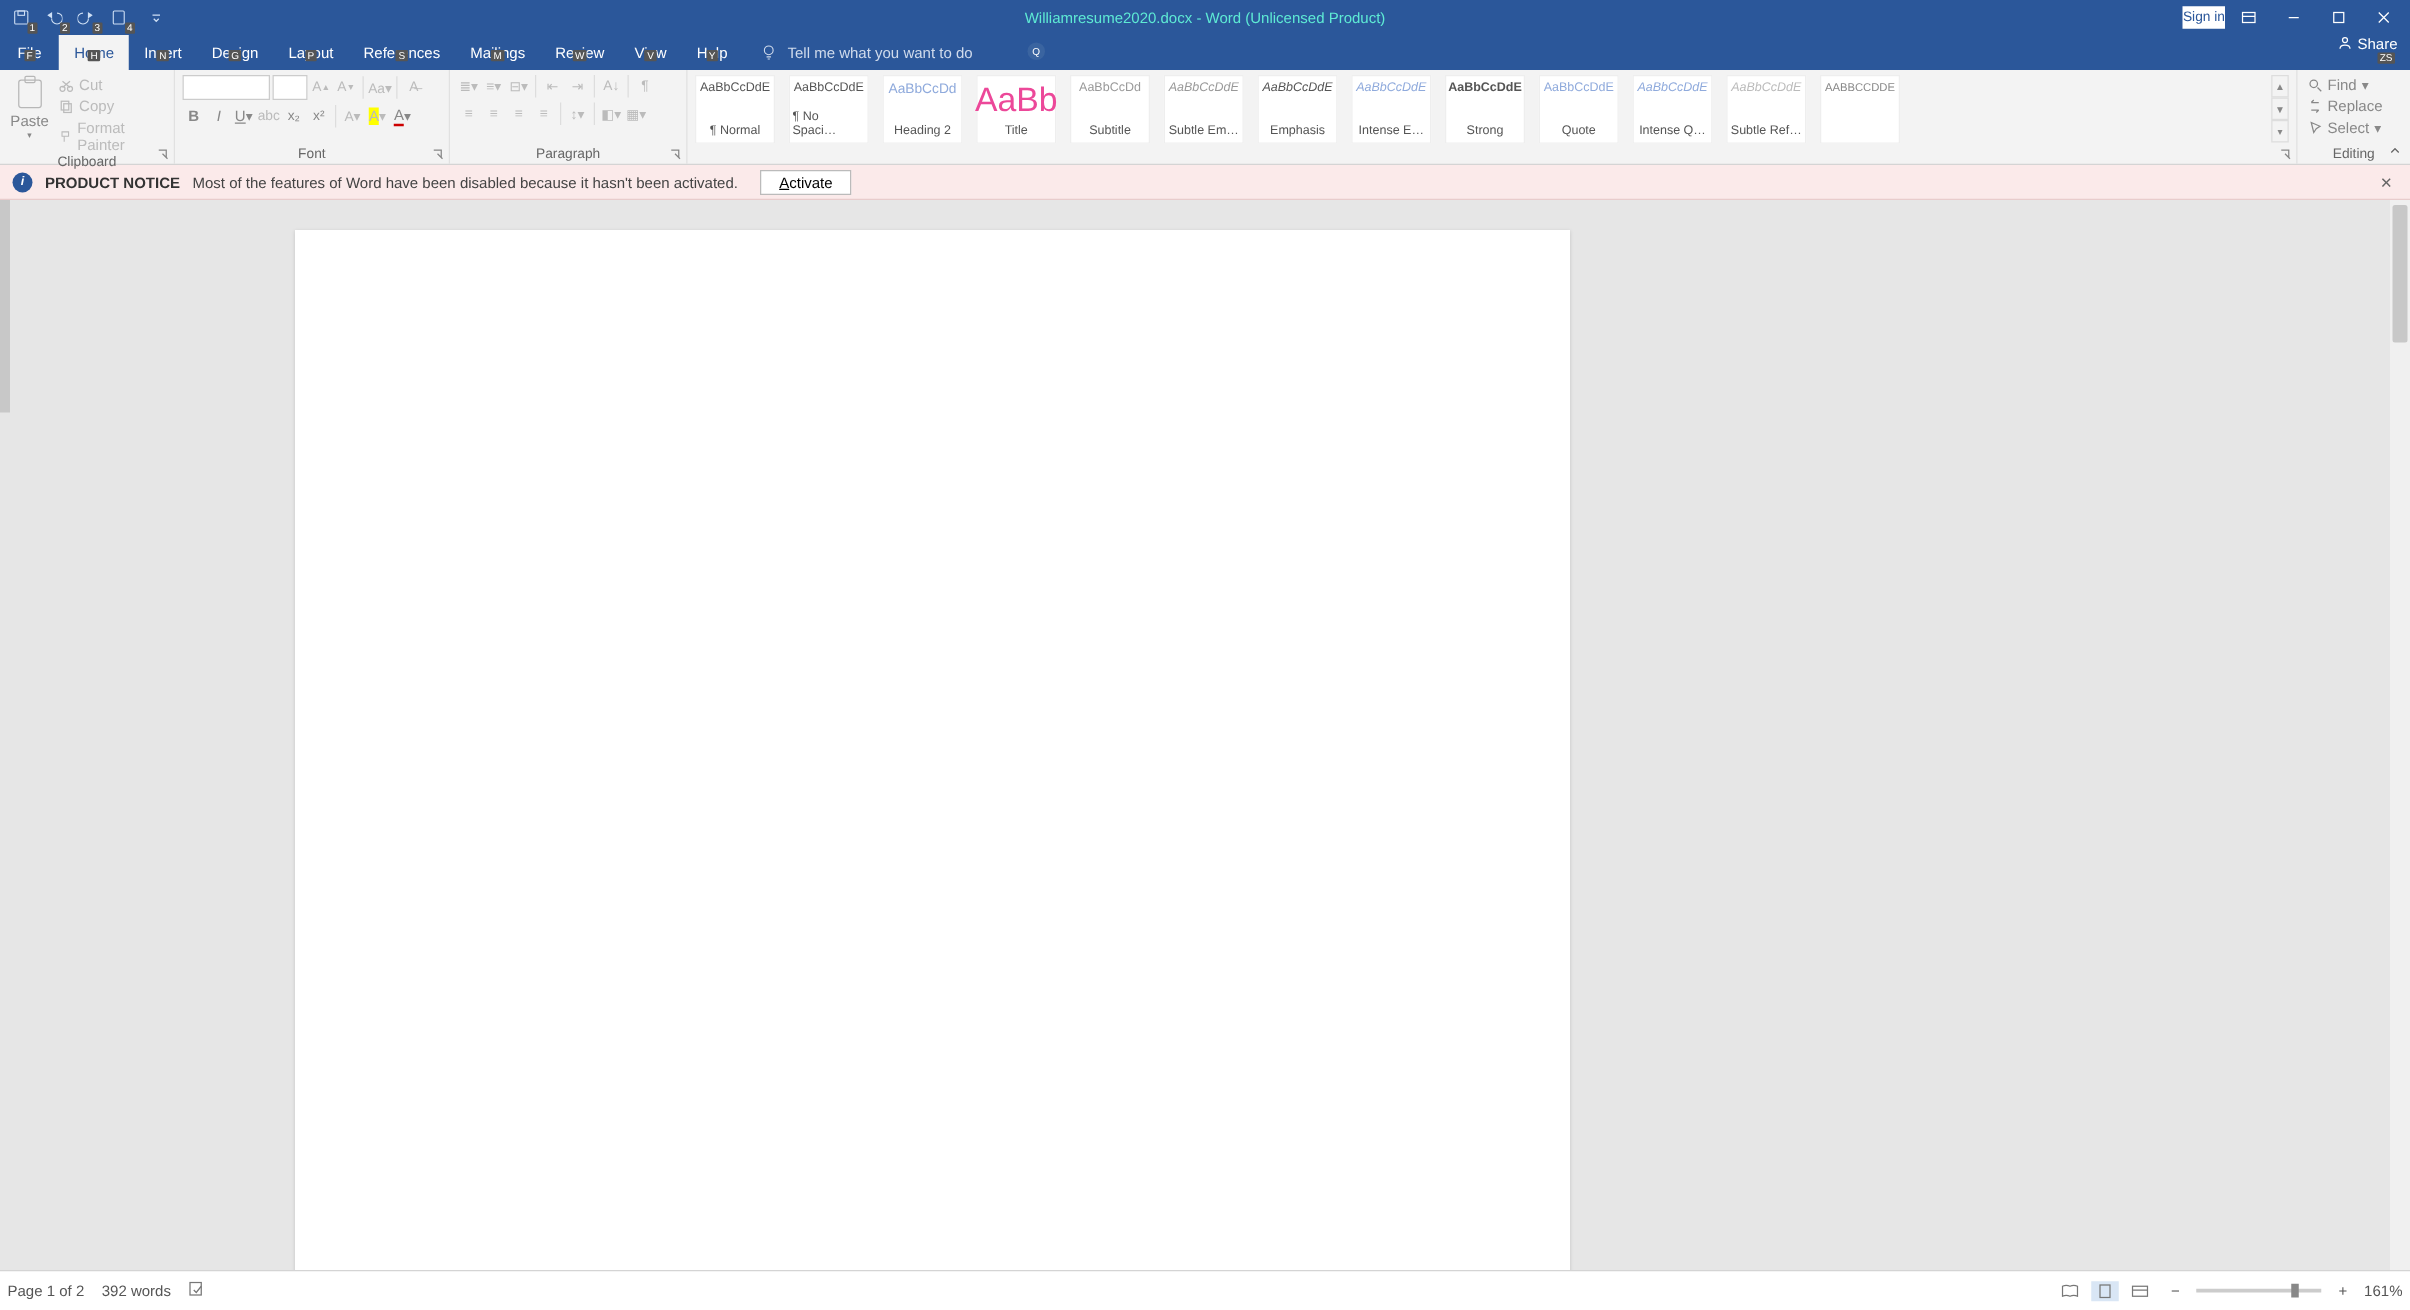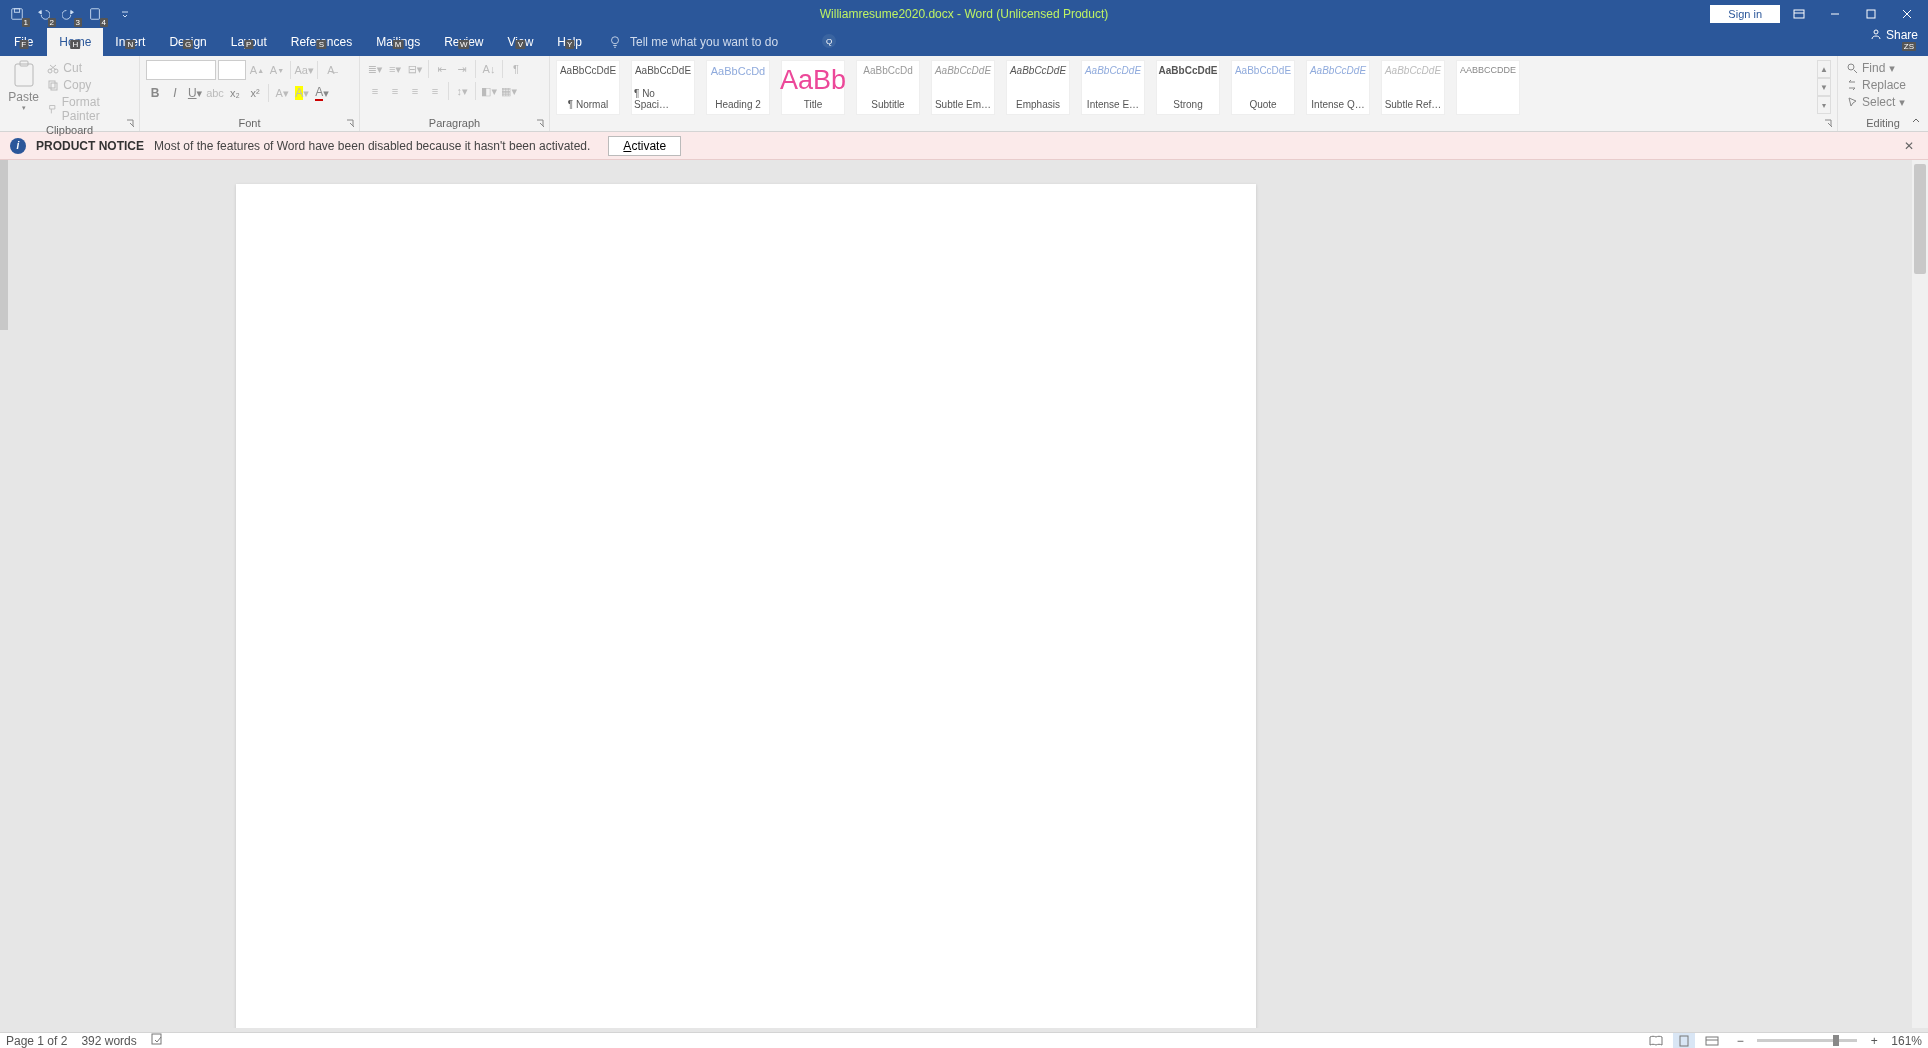--- a/index.html
+++ b/index.html
@@ -5,23 +5,23 @@
 * { margin: 0; padding: 0; box-sizing: border-box; font-family: "Segoe UI", Tahoma, sans-serif; font-size: 12px; }
 html, body { width: 100%; height: 100%; overflow: hidden; background: #e6e6e6; }
 
 
 .titlebar { height: 28px; background: #2b579a; color: #fff; display: flex; align-items: center; position: relative; }
 .qat { display: flex; align-items: center; padding-left: 6px; gap: 4px; }
 .qat-btn { width: 22px; height: 22px; display: flex; align-items: center; justify-content: center; color: #d0dbec; position: relative; }
 .qat-btn svg { stroke: #cfe0f5; fill: none; }
 .qat-key { position: absolute; bottom: -2px; right: -2px; font-size: 8px; background: #555; color: #fff; padding: 0 2px; border-radius: 1px; line-height: 9px; }
 .qat-sep { width: 6px; }
-.doc-title { position: absolute; left: 50%; transform: translateX(-50%); font-size: 12px; color: #bef264; }
+.doc-title { position: absolute; left: 50%; transform: translateX(-50%); font-size: 12px; color: #5eead4; }
 .titlebar-right { position: absolute; right: 4px; display: flex; align-items: center; gap: 2px; }
-.signin-btn { background: #fff; color: #2b579a; padding: 1px 18px; height: 18px; display: flex; align-items: center; font-size: 11px; }
+.signin-btn { background: #fff; color: #2b579a; padding: 1px 0; height: 18px; display: flex; align-items: center; font-size: 11px; }
 .win-btn { width: 34px; height: 22px; display: flex; align-items: center; justify-content: center; color: #fff; }
 .win-btn svg { stroke: #fff; fill: none; }
 
 
 .ribbon-tabs { height: 28px; background: #2b579a; display: flex; align-items: stretch; color: #fff; position: relative; }
 .tab { padding: 0 12px; display: flex; align-items: center; font-size: 12px; cursor: default; position: relative; }
 .tab.file { padding: 0 14px; }
 .tab.active { background: #f3f3f3; color: #2b579a; }
 .tab-key { position: absolute; top: 12px; left: 50%; transform: translateX(-50%); font-size: 8px; background: #555; color: #fff; padding: 0 2px; border-radius: 1px; line-height: 9px; z-index: 5; }
 .tellme { display: flex; align-items: center; margin-left: 14px; gap: 8px; color: #d0dbec; position: relative; }
@@ -75,21 +75,21 @@
 .notice-close { margin-left: auto; width: 18px; text-align: center; color: #666; }
 
 
 .canvas { position: absolute; top: 160px; bottom: 20px; left: 0; right: 0; background: #e6e6e6; overflow: hidden; }
 .ruler-stub { position: absolute; left: 0; top: 0; width: 8px; height: 170px; background: #c8c8c8; }
 .page { position: absolute; left: 236px; top: 24px; width: 1020px; height: 1200px; background: #fff; box-shadow: 0 1px 3px rgba(0,0,0,0.15); }
 .vscroll { position: absolute; right: 0; top: 0; bottom: 0; width: 16px; background: #f0f0f0; }
 .vscroll .thumb { position: absolute; top: 4px; left: 2px; right: 2px; height: 110px; background: #c8c8c8; border-radius: 2px; }
 
 
-.statusbar { position: absolute; left: 0; right: 0; bottom: 0; height: 16px; background: #fff; border-top: 1px solid #d4d4d4; display: flex; align-items: center; padding: 0 6px; font-size: 11px; color: #555; gap: 14px; }
+.statusbar { position: absolute; left: 0; right: 0; bottom: 0; height: 32px; background: #fff; border-top: 1px solid #d4d4d4; display: flex; align-items: center; padding: 0 6px; font-size: 11px; color: #555; gap: 14px; }
 .status-right { margin-left: auto; display: flex; align-items: center; gap: 6px; }
 .view-btn { width: 22px; height: 16px; display: flex; align-items: center; justify-content: center; }
 .view-btn.active { background: #d9e6f5; }
 .zoom-slider { width: 100px; height: 3px; background: #ccc; position: relative; }
 .zoom-slider .knob { position: absolute; top: -4px; left: 76px; width: 6px; height: 11px; background: #888; }
 </style>
 </head>
 <body>
 
 <div class="titlebar">

